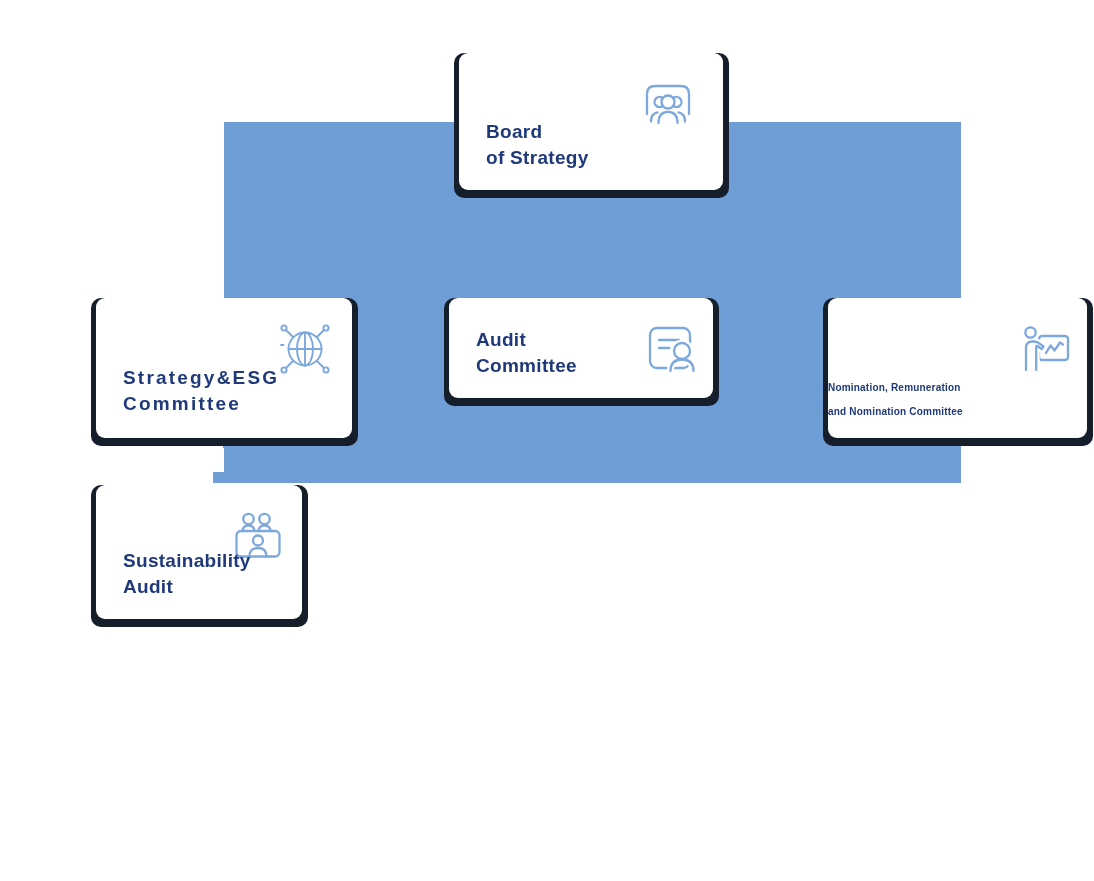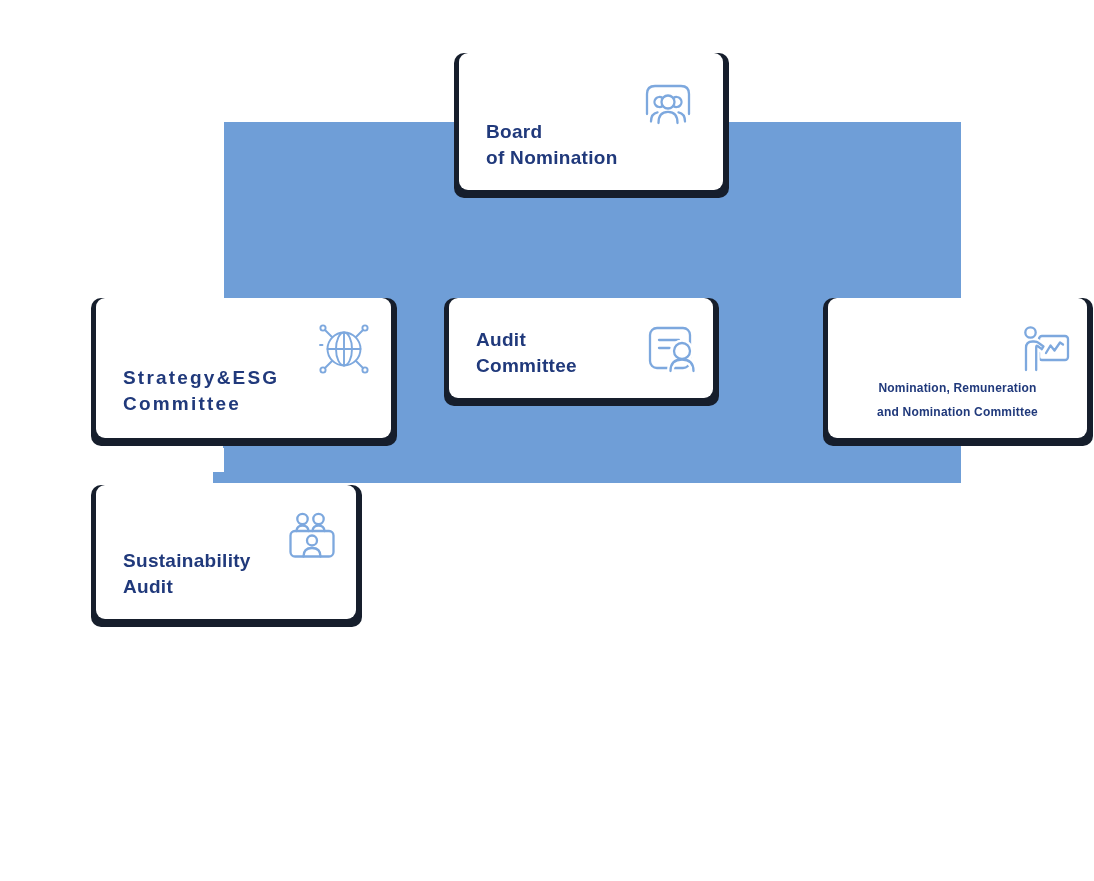--- a/index.html
+++ b/index.html
@@ -21,34 +21,34 @@
   .conn{position:absolute;width:4px;background:var(--connector_blue);}
   #conn-board{left:590px;top:188px;height:10px;}
   #conn-strategy{left:223px;top:436px;height:12px;}
 
   .node{position:absolute;background:var(--frame_navy);border-radius:10px;}
   .node .card{
     position:absolute;left:5px;right:6px;top:0;bottom:8px;
     background:var(--card_white);border-radius:9px;
   }
   #node-board{left:454px;top:53px;width:275px;height:145px;}
-  #node-strategy{left:91px;top:298px;width:306px;height:148px;}
+  #node-strategy{left:91px;top:298px;width:267px;height:148px;}
   #node-audit{left:444px;top:298px;width:275px;height:108px;}
   #node-nomination{left:823px;top:298px;width:270px;height:148px;}
-  #node-sustainability{left:91px;top:485px;width:271px;height:142px;}
+  #node-sustainability{left:91px;top:485px;width:217px;height:142px;}
 
   .title{
     position:absolute;left:27px;bottom:19px;
     color:var(--title_navy);font-weight:bold;font-size:19px;line-height:26px;
     letter-spacing:0.3px;white-space:nowrap;
   }
   #node-strategy .title{letter-spacing:2.2px;bottom:21px;}
   #node-nomination .title{
-    left:0;right:0;bottom:14px;text-align:center;white-space:nowrap;
-    font-size:12px;line-height:24px;letter-spacing:0.2px;
+    left:0;right:0;bottom:14px;text-align:left;white-space:nowrap;
+    font-size:10px;line-height:24px;letter-spacing:0.2px;
   }
   .title span{display:block;}
 
   .icon{position:absolute;}
   #node-board .icon{top:26px;right:30px;}
   #node-strategy .icon{top:20px;right:16px;}
   #node-audit .icon{top:25px;right:12px;}
   #node-nomination .icon{top:27px;right:16px;}
   #node-sustainability .icon{top:26px;right:18px;}
   .icon svg{display:block;}
@@ -74,21 +74,21 @@
           <path d="M19.5 19 A5 5 0 1 0 19.5 27"></path>
           <path d="M30.5 19 A5 5 0 1 1 30.5 27"></path>
           <circle cx="25" cy="23" r="6.5"></circle>
           <path d="M8 42.5 Q8 34.5 14.5 33.3"></path>
           <path d="M42 42.5 Q42 34.5 35.5 33.3"></path>
           <path d="M15.5 44 Q15.5 32.8 25 32.8 Q34.5 32.8 34.5 44"></path>
         </svg>
       </div>
       <div class="title">
         <span>Board</span>
-        <span>of Nomination</span>
+        <span>of Strategy</span>
       </div>
     </div>
   </div>
 
   <div id="node-strategy" class="node">
     <div class="card">
       <div class="icon">
         <svg width="62" height="62" viewBox="0 0 62 62">
           <circle class="thin" cx="31" cy="31" r="16.5"></circle>
           <ellipse class="thin" cx="31" cy="31" rx="8" ry="16.5"></ellipse>

